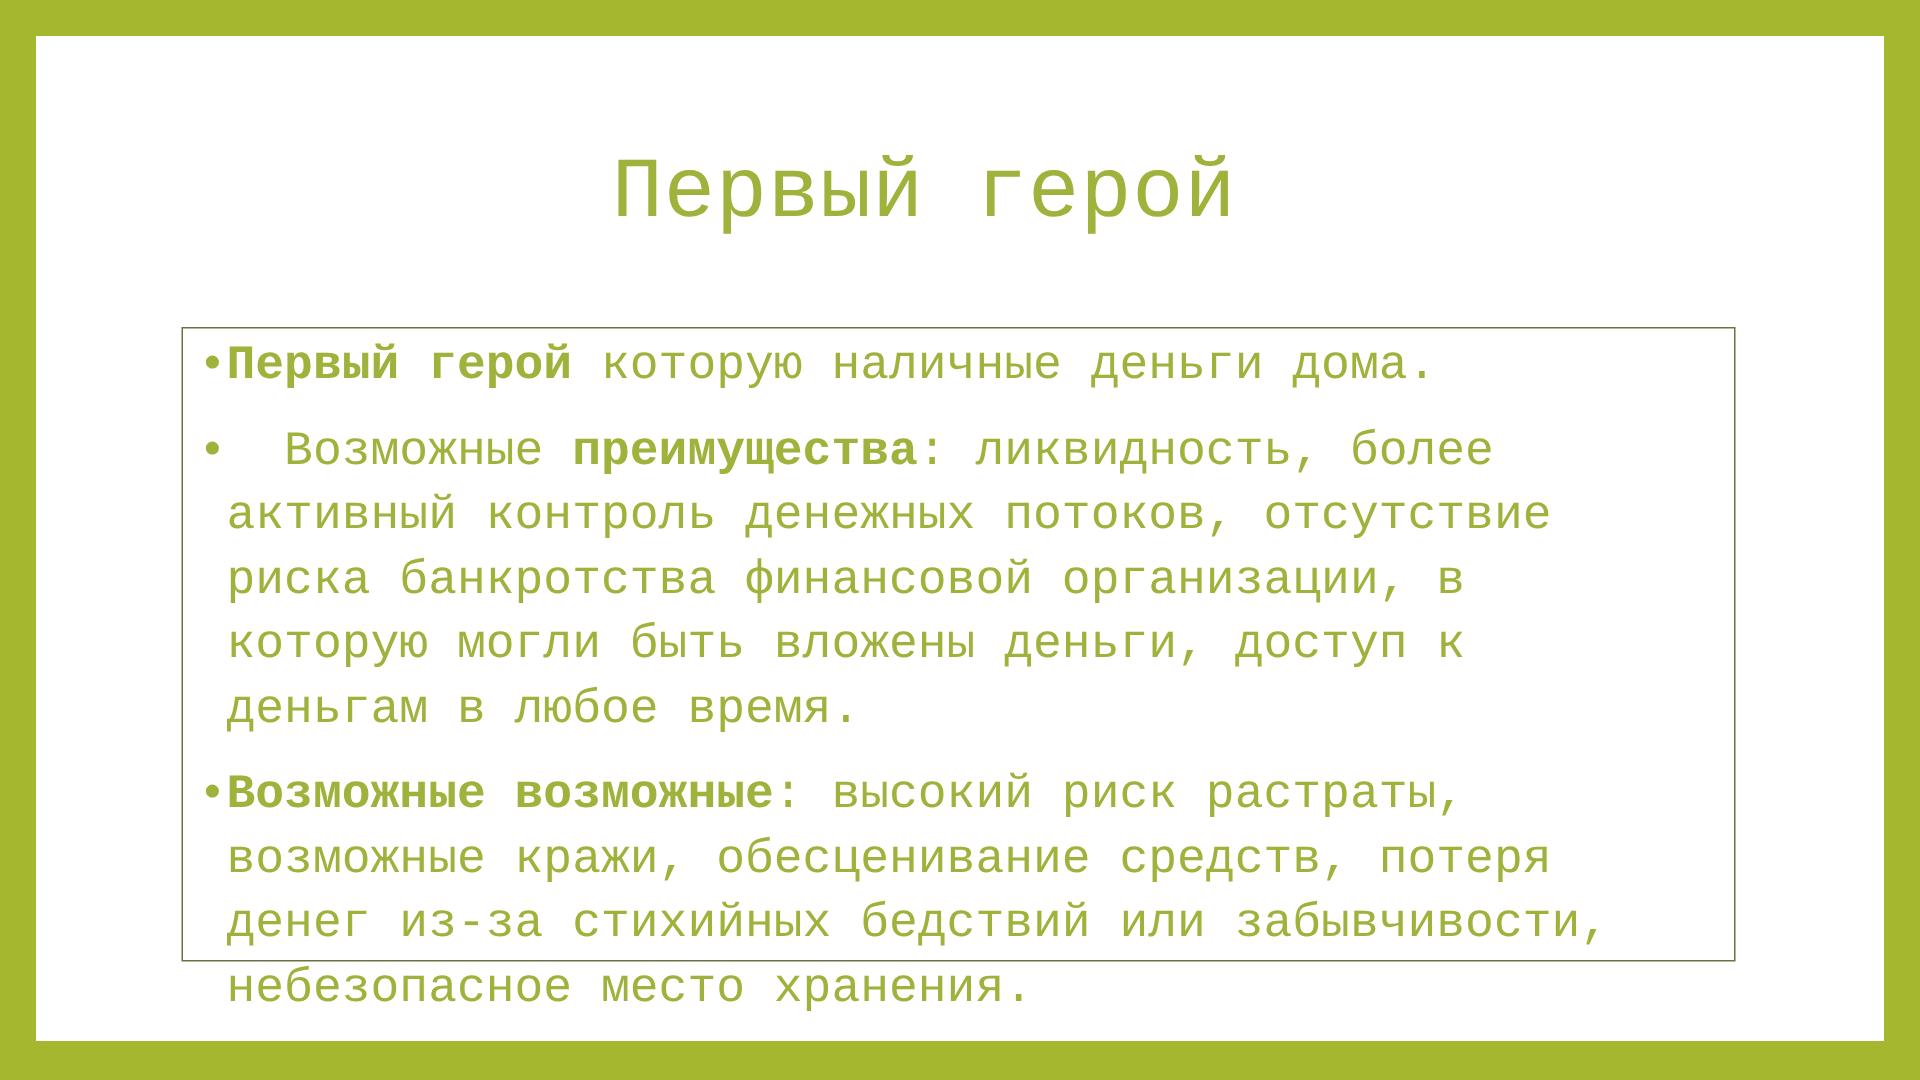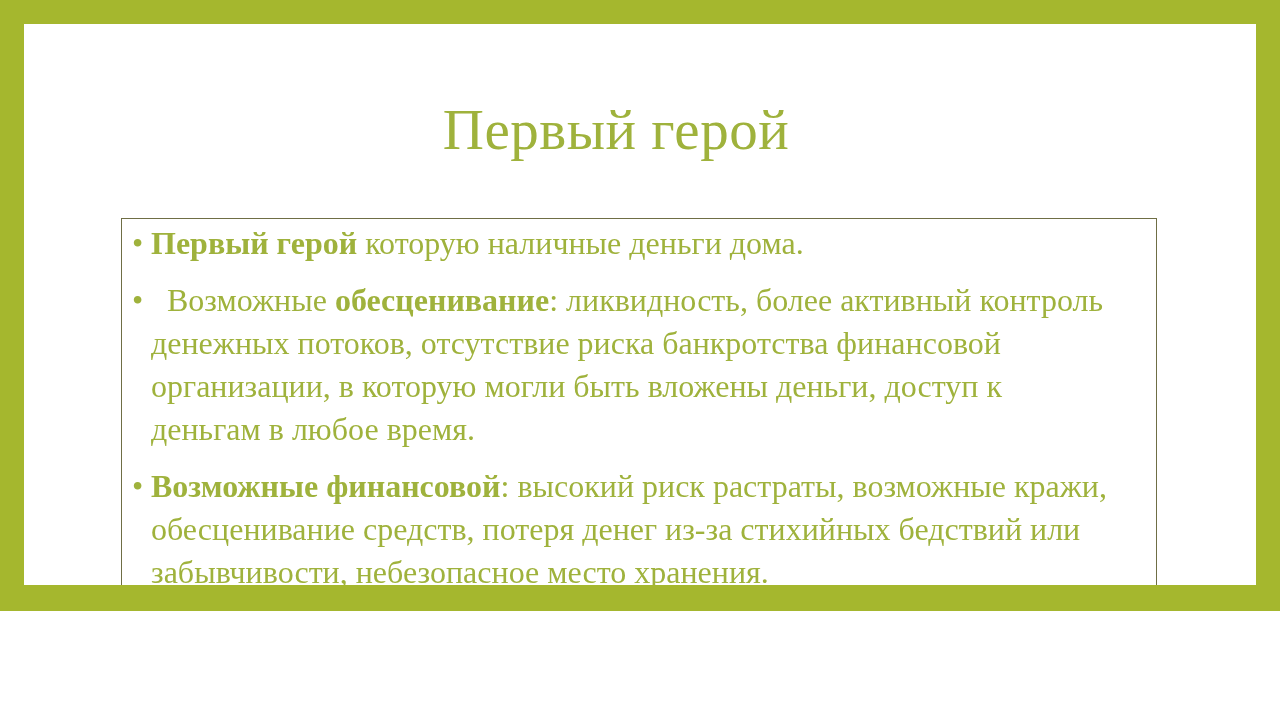--- a/index.html
+++ b/index.html
@@ -3,28 +3,28 @@
 <meta charset="utf-8">
 <style>
   html, body {
     margin: 0;
     padding: 0;
     background: #ffffff;
   }
   .slide {
     position: relative;
     width: 1280px;
-    height: 611px;
+    height: 720px;
     box-sizing: border-box;
     background: var(--bg-color, #ffffff);
     border-style: solid;
     border-color: var(--frame-color, #a5b72e);
     border-width: 24px 24px 26px 24px;
     overflow: hidden;
-    font-family: Liberation Serif, serif;
+    font-family: Liberation Mono, monospace;
   }
   .slide-title {
     position: absolute;
     top: 72px;
     left: 0;
     right: 0;
     text-align: center;
     padding-right: 48px;
     font-size: 57px;
     font-weight: 400;
@@ -69,17 +69,17 @@
 </style>
 </head>
 <body>
 
 <div class="slide">
   <div class="slide-title">Первый герой</div>
 
   <div class="content-box">
     <ul class="bullet-list">
         <li class="bullet-item"><span class="bullet-marker">•</span><span class="seg bold">Первый герой</span><span class="seg"> которую наличные деньги дома.</span></li>
-        <li class="bullet-item"><span class="bullet-marker">•</span><span class="seg">&nbsp; Возможные </span><span class="seg bold">обесценивание</span><span class="seg">: ликвидность, более активный контроль денежных потоков, отсутствие риска банкротства финансовой организации, в которую могли быть вложены деньги, доступ к деньгам в любое время.</span></li>
-        <li class="bullet-item"><span class="bullet-marker">•</span><span class="seg bold">Возможные финансовой</span><span class="seg">: высокий риск растраты, возможные кражи, обесценивание средств, потеря денег из-за стихийных бедствий или забывчивости, небезопасное место хранения.</span></li>
+        <li class="bullet-item"><span class="bullet-marker">•</span><span class="seg">&nbsp; Возможные </span><span class="seg bold">преимущества</span><span class="seg">: ликвидность, более активный контроль денежных потоков, отсутствие риска банкротства финансовой организации, в которую могли быть вложены деньги, доступ к деньгам в любое время.</span></li>
+        <li class="bullet-item"><span class="bullet-marker">•</span><span class="seg bold">Возможные возможные</span><span class="seg">: высокий риск растраты, возможные кражи, обесценивание средств, потеря денег из-за стихийных бедствий или забывчивости, небезопасное место хранения.</span></li>
       </ul>
   </div>
 </div>
 
 </body></html>

